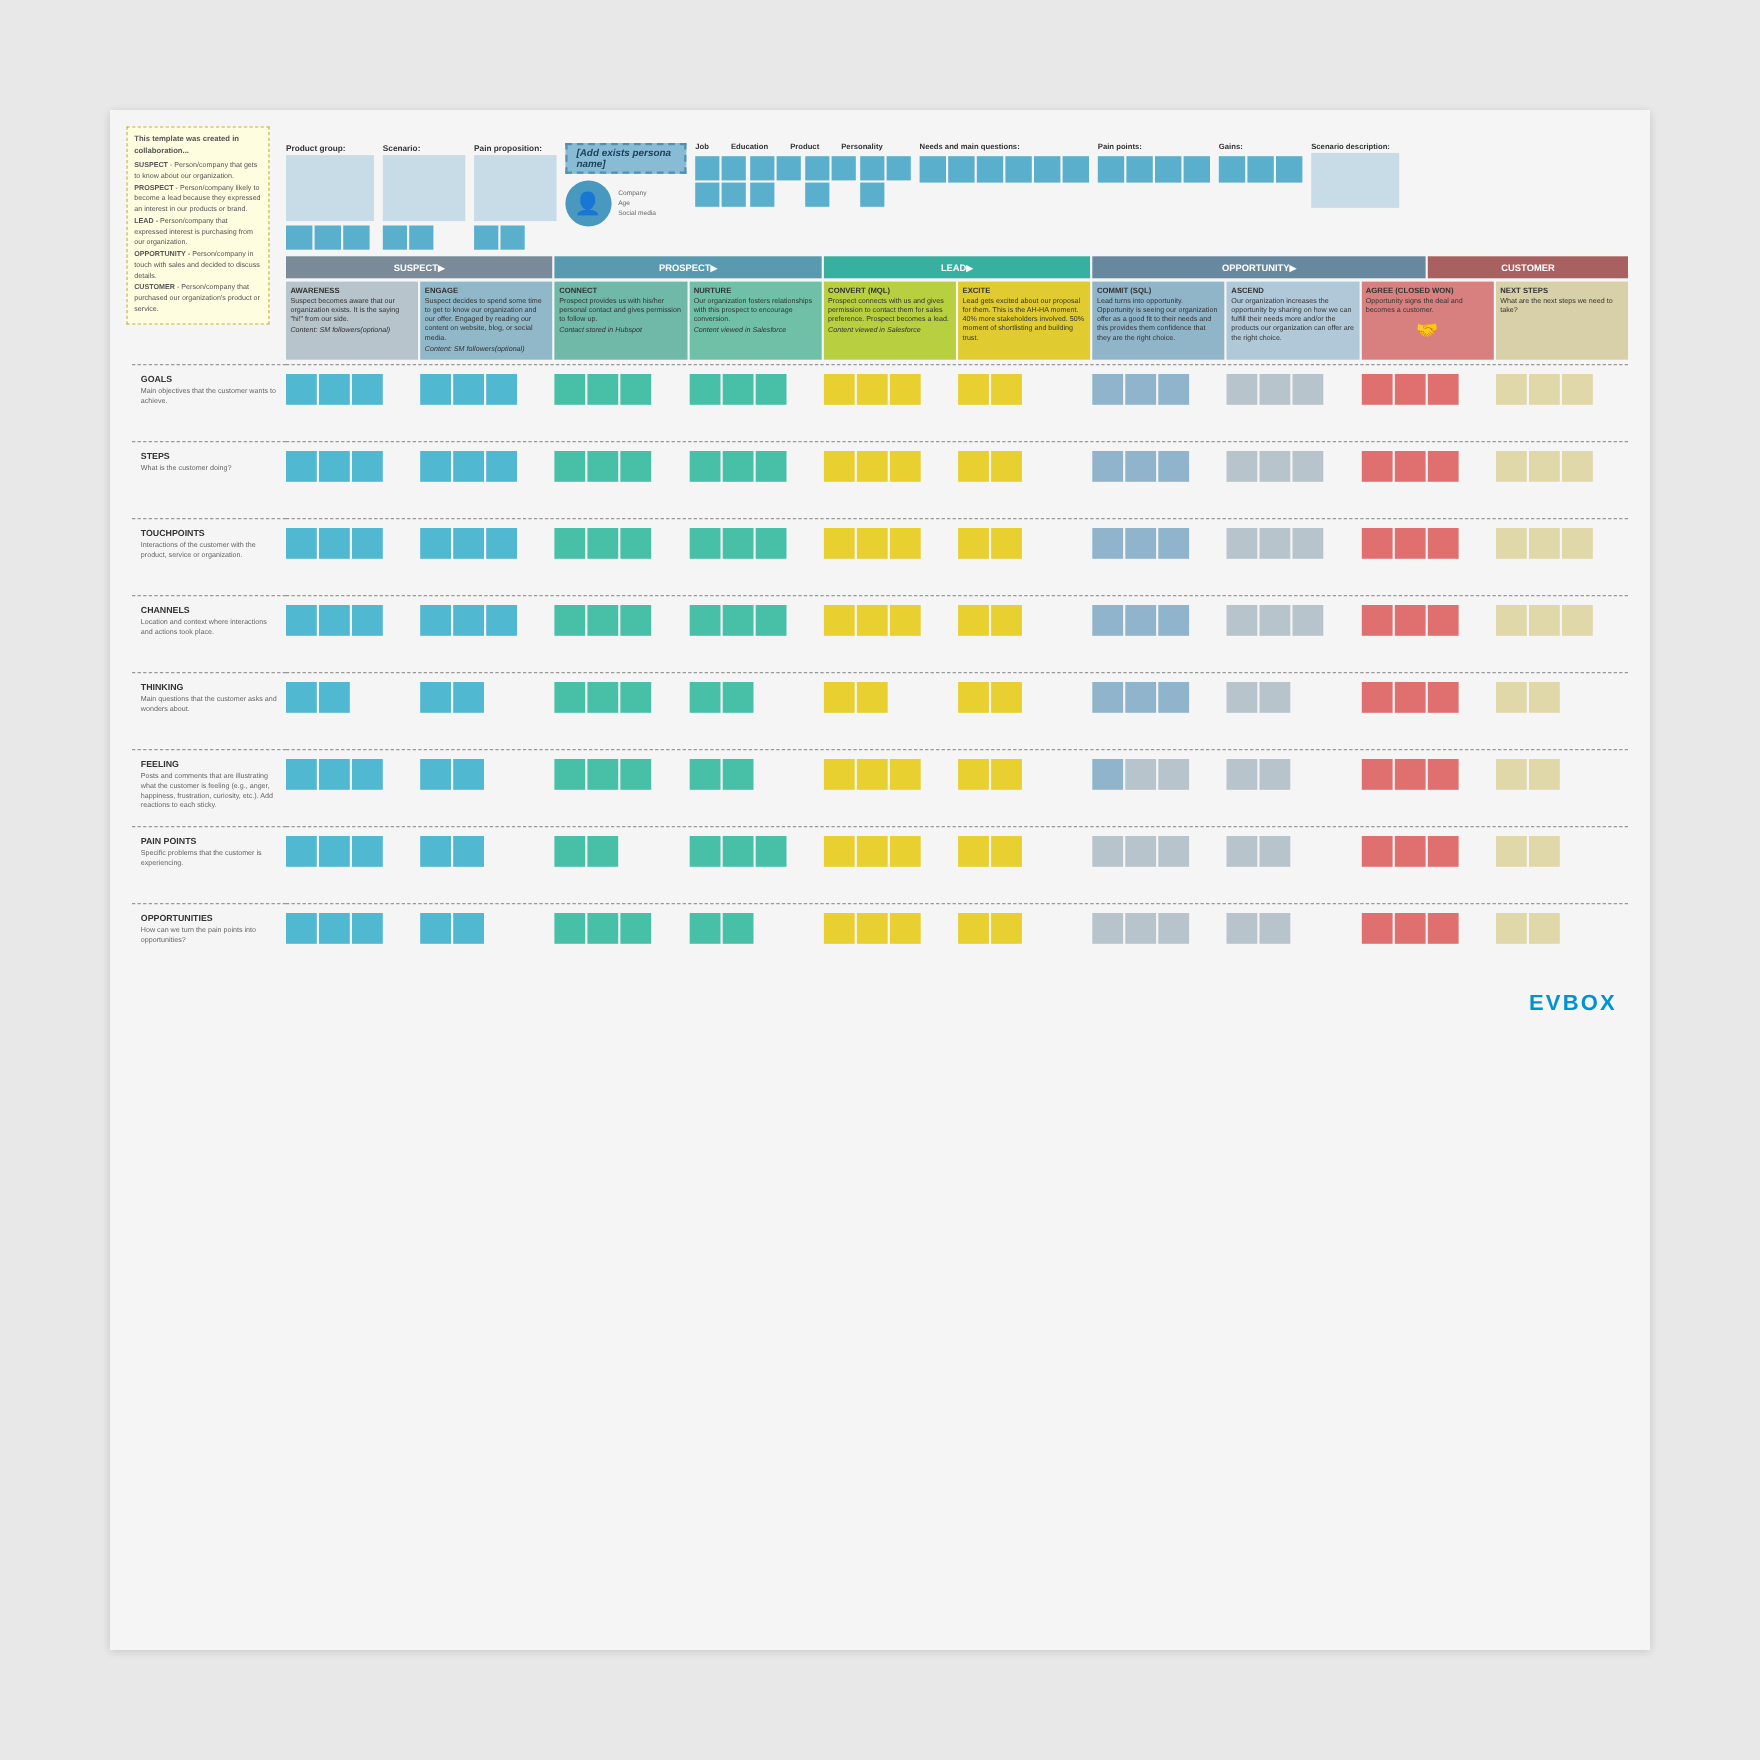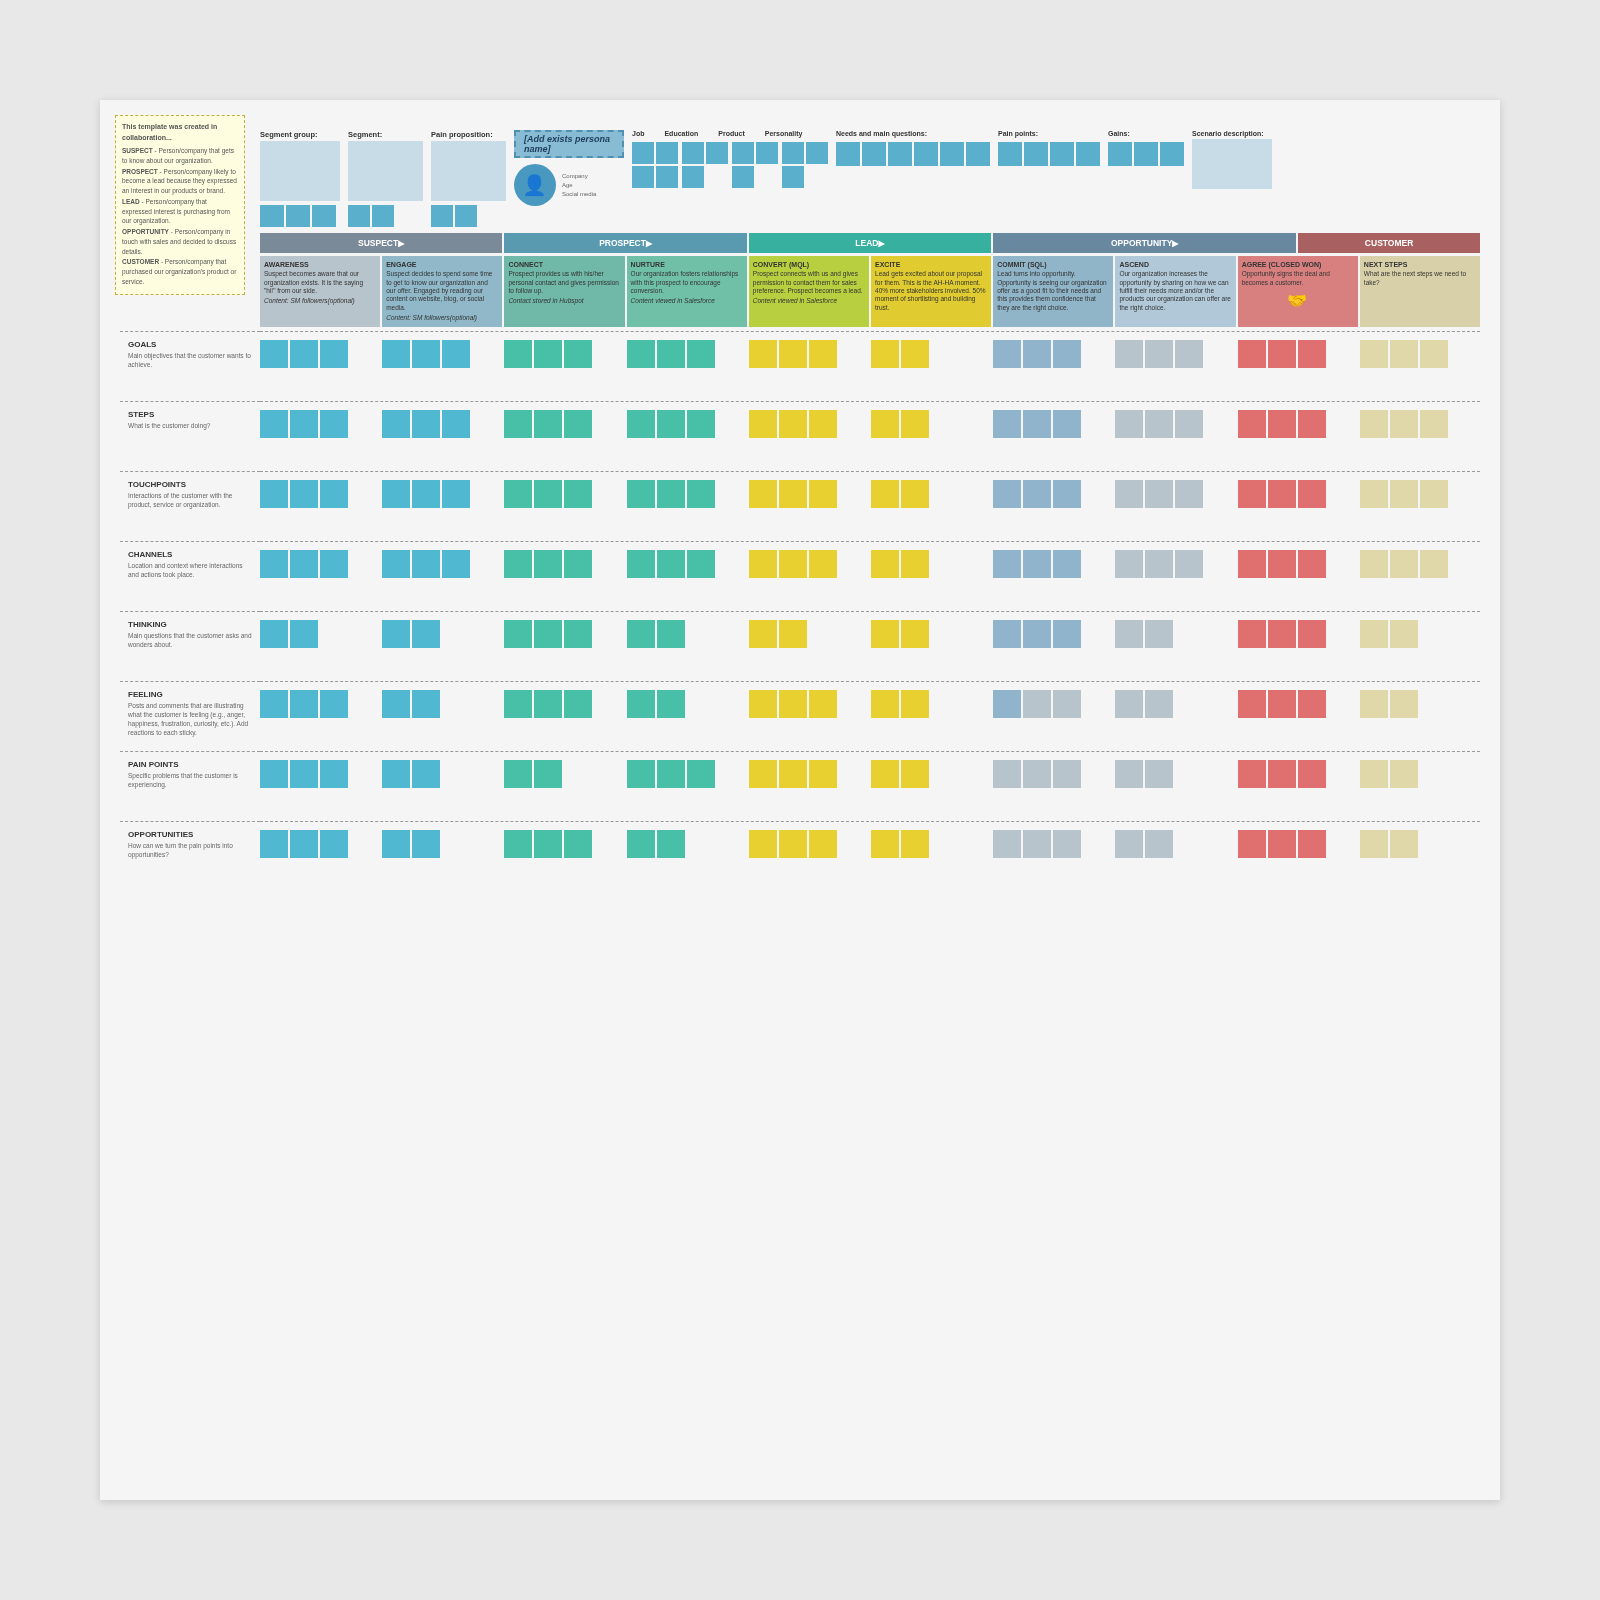--- a/index.html
+++ b/index.html
@@ -244,31 +244,31 @@
     <div class="legend-item">
       <span class="legend-term">CUSTOMER</span> - Person/company that purchased our organization's product or service.
     </div>
   </div>
 
   <div class="layout" style="margin-top:10px;">
 
     <div style="display:flex; margin-left:140px; gap:8px; margin-bottom:6px; align-items:flex-start;">
 
       <div class="th-group" style="min-width:80px;">
-        <div class="th-label">Segment group:</div>
+        <div class="th-label">Product group:</div>
         <div style="background:#c8dce8; height:60px; width:80px;"></div>
         <div style="display:flex; gap:2px; margin-top:2px;">
           <div style="width:24px;height:22px;background:#5ab0cc;"></div>
           <div style="width:24px;height:22px;background:#5ab0cc;"></div>
           <div style="width:24px;height:22px;background:#5ab0cc;"></div>
         </div>
       </div>
 
       <div class="th-group" style="min-width:75px;">
-        <div class="th-label">Segment:</div>
+        <div class="th-label">Scenario:</div>
         <div style="background:#c8dce8; height:60px; width:75px;"></div>
         <div style="display:flex; gap:2px; margin-top:2px;">
           <div style="width:22px;height:22px;background:#5ab0cc;"></div>
           <div style="width:22px;height:22px;background:#5ab0cc;"></div>
         </div>
       </div>
 
       <div class="th-group" style="min-width:75px;">
         <div class="th-label">Pain proposition:</div>
         <div style="background:#c8dce8; height:60px; width:75px;"></div>
@@ -881,16 +881,17 @@
             <div class="sn nr"></div>
             <div class="sn nr"></div>
           </div>
         <div class="ds-cell">
             <div class="sn ncr"></div>
             <div class="sn ncr"></div>
           </div>
       </div>
     </div>
 
+    <div class="evbox-logo-bottom">EVBOX</div>
 
   </div>
 
 </div>
 
 </body></html>

